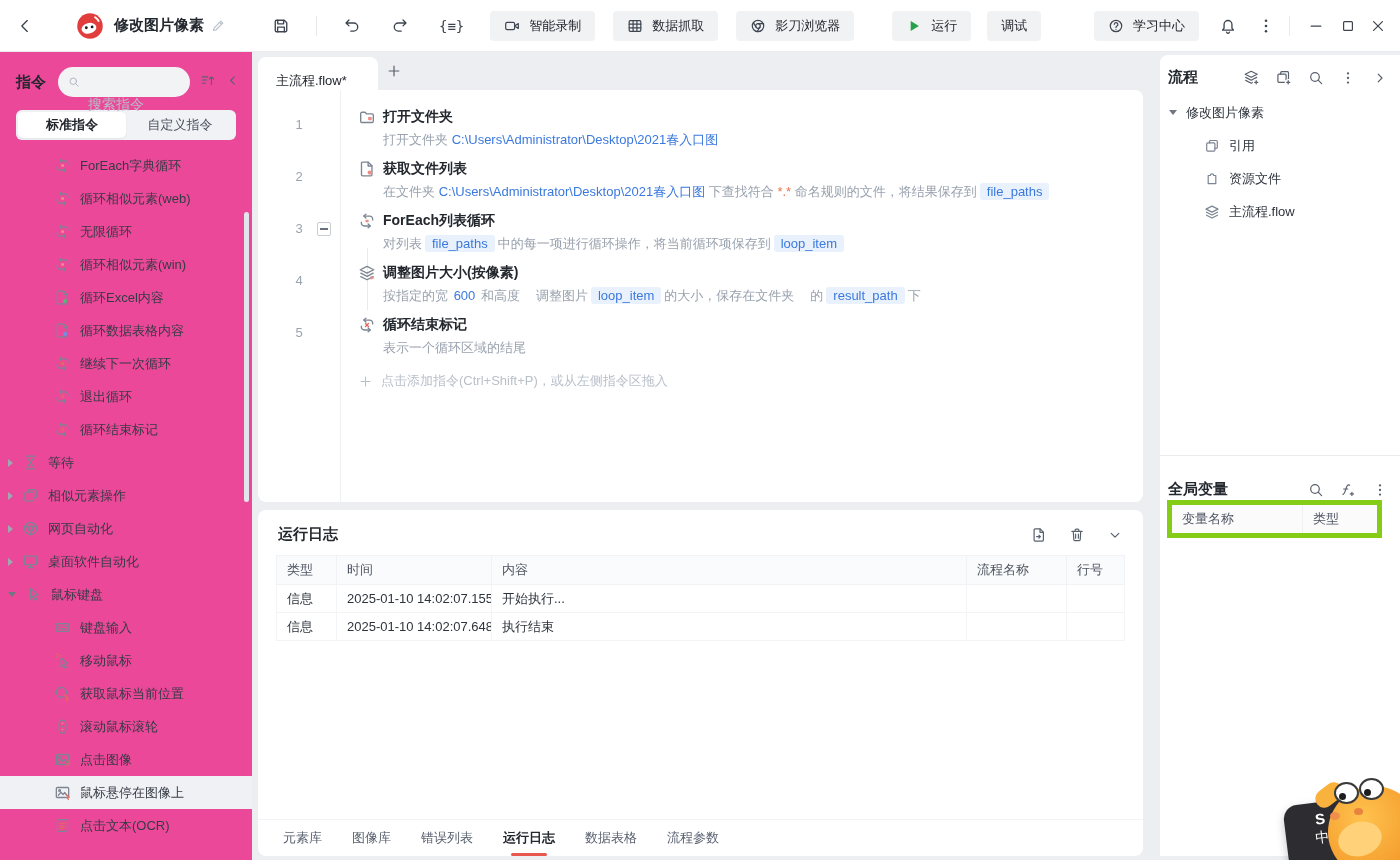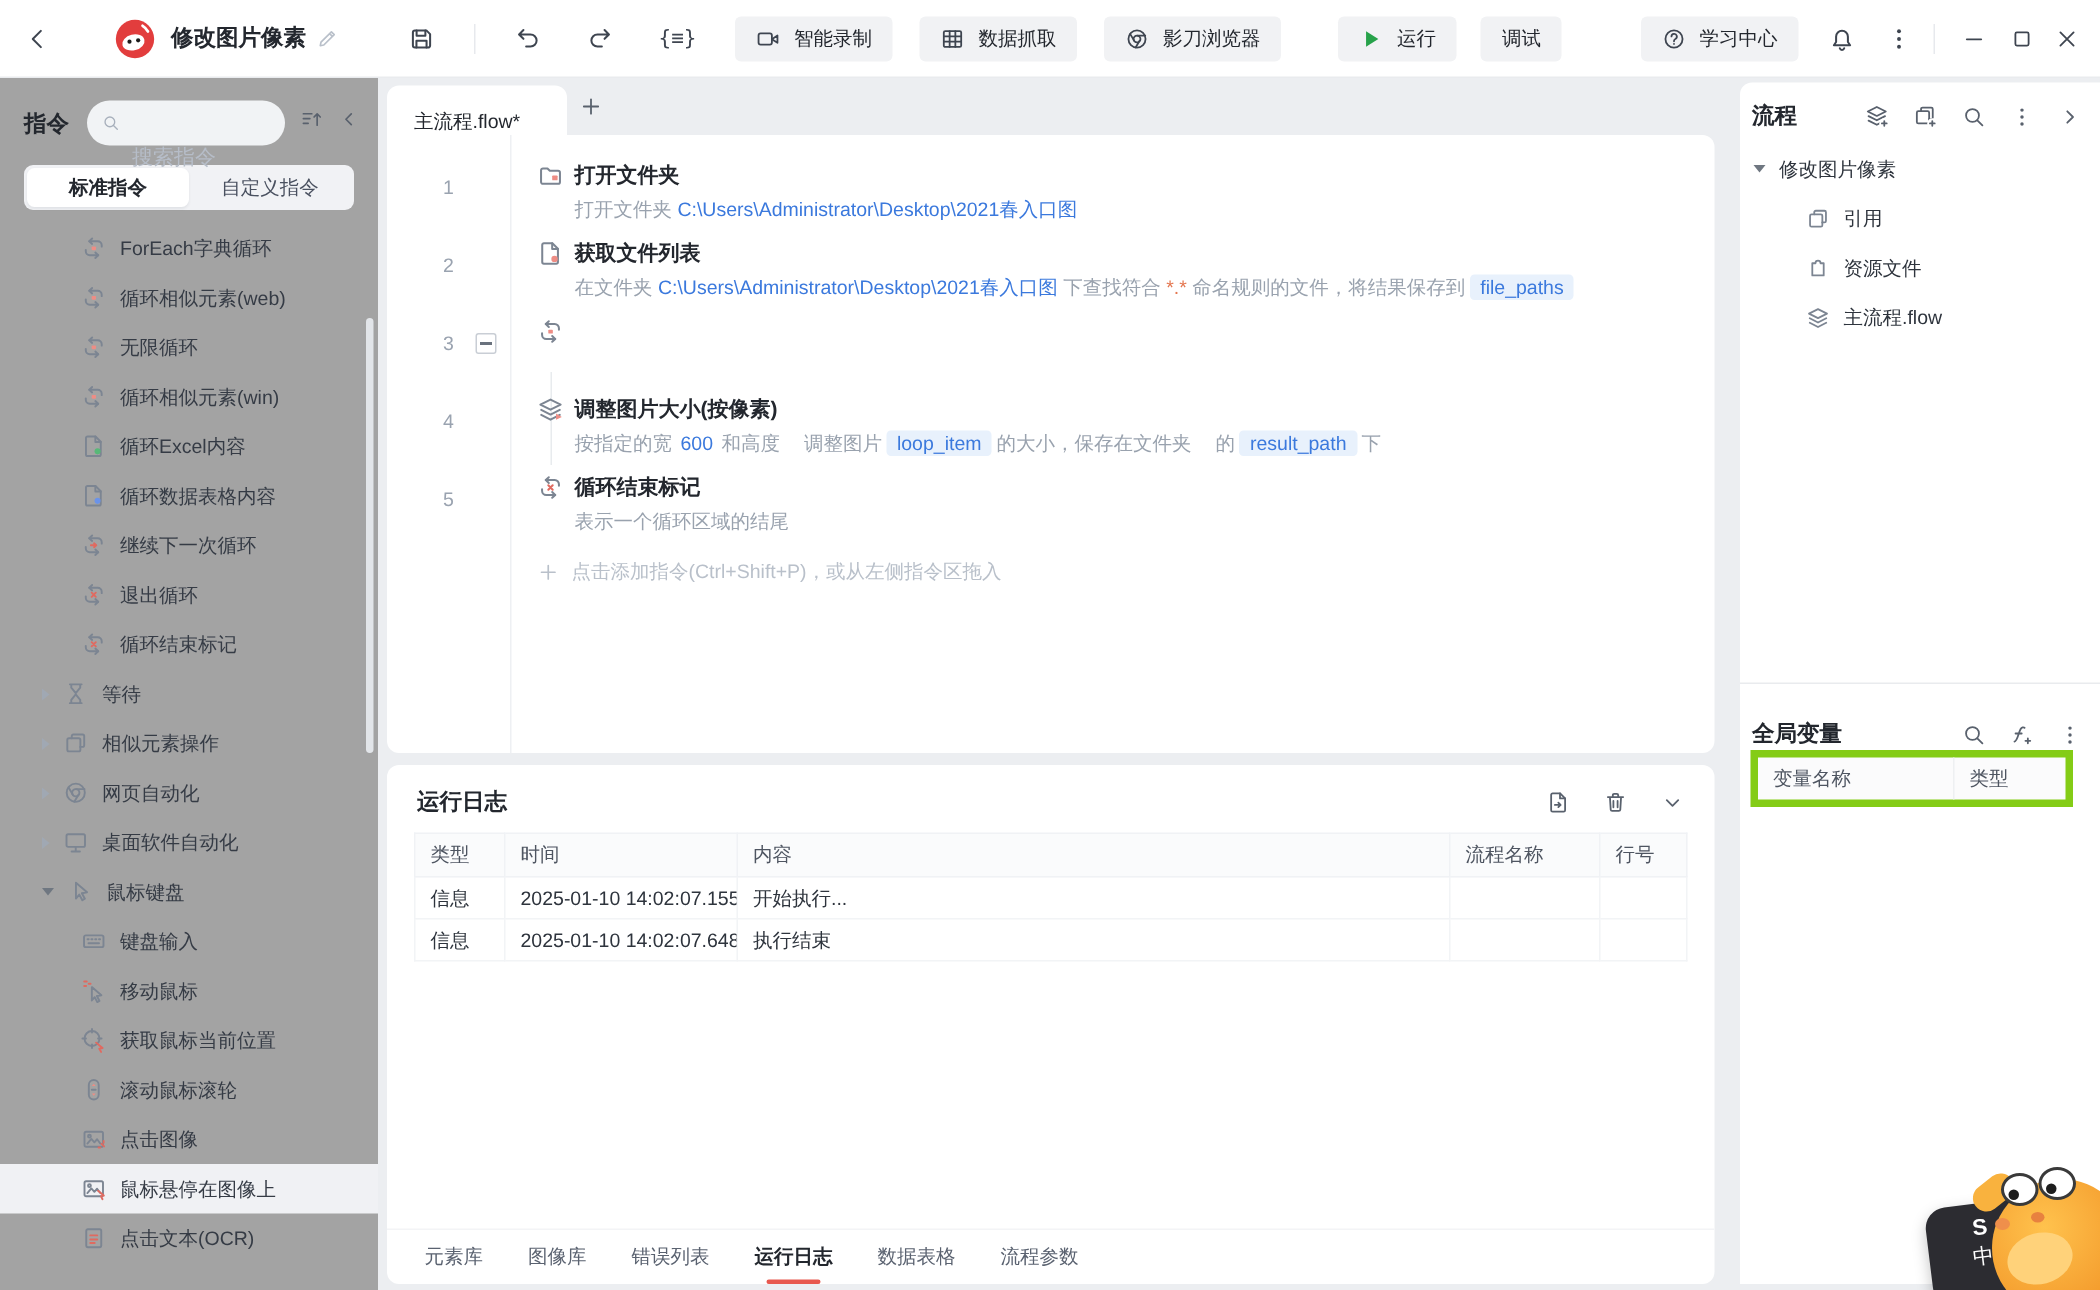--- a/index.html
+++ b/index.html
@@ -23,36 +23,36 @@
   .tbicon{display:inline-flex;align-items:center;justify-content:center;color:#3e4550;cursor:pointer;}
   .tbicon svg{width:18px;height:18px;}
   .vdiv{width:1px;height:20px;background:#e7e9ed;}
   .apptitle{font-size:15px;font-weight:600;color:#23272e;}
   .codeglyph{font-size:14px;color:#3e4550;font-family:"DejaVu Sans Mono","Liberation Mono",monospace;cursor:pointer;}
   .tbtn{height:30px;padding:0 14px;background:#f1f2f4;border:none;border-radius:4px;display:inline-flex;
         align-items:center;gap:9px;font-size:13px;color:#23272e;cursor:pointer;font-family:inherit;}
   .tbtn svg{width:16px;height:16px;color:#3e4550;}
   .winctl svg{width:16px;height:16px;}
   
-  .sidebar{position:absolute;left:0;top:52px;width:252px;bottom:0;background:#a3a3a3;overflow:hidden;}
+  .sidebar{position:absolute;left:0;top:52px;width:252px;bottom:0;background:#ec4899;overflow:hidden;}
   .sb-head{display:flex;align-items:center;padding:15px 12px 0 16px;}
   .sb-title{font-size:15px;font-weight:700;}
   .searchpill{flex:1;margin-left:12px;height:30px;background:#f1f3f5;border-radius:15px;display:flex;align-items:center;padding:0 10px;min-width:0;}
   .searchpill svg{width:14px;height:14px;color:#a8b0bc;}
   .searchpill input{border:none;background:transparent;outline:none;font-size:14px;margin-left:6px;width:90px;color:#45505e;font-family:inherit;margin-top:44px;}
   .searchpill input::placeholder{color:#b6bdc8;}
   .sb-head .mini{margin-left:10px;color:#59616d;}
   .sb-head .mini svg{width:15px;height:15px;}
   .seg{margin:13px 16px 0;height:30px;background:#f1f2f5;border-radius:6px;display:flex;padding:2px;box-sizing:border-box;}
   .seg .segtab{flex:1;display:flex;align-items:center;justify-content:center;font-size:13px;color:#4a5160;border-radius:5px;cursor:pointer;}
   .seg .segtab.active{background:#fff;font-weight:700;color:#23272e;box-shadow:0 1px 2px rgba(40,50,70,.08);}
   .cmds{margin-top:9px;}
   .crow{height:33px;display:flex;align-items:center;font-size:13px;color:#353b45;cursor:pointer;}
   .crow.item{padding-left:54px;}
-  .crow.group{padding-left:28px;}
+  .crow.group{padding-left:8px;}
   .crow.selected{background:#f0f1f4;}
   .crow svg.ic{margin-right:9px;color:#7c8592;}
   .tri-r{width:0;height:0;border-left:5px solid #a0a8b3;border-top:4px solid transparent;border-bottom:4px solid transparent;margin-right:9px;flex:none;}
   .tri-d{width:0;height:0;border-top:5px solid #6f7781;border-left:4px solid transparent;border-right:4px solid transparent;margin-right:9px;flex:none;}
   .sb-scroll{position:absolute;right:3px;top:160px;width:5px;height:290px;border-radius:3px;background:#e2e5e9;}
   
   .tabstrip{position:absolute;left:258px;top:55px;width:885px;height:35px;}
   .tab{position:absolute;left:0;top:2px;width:120px;height:33px;background:#fff;border-radius:8px 8px 0 0;
        display:flex;align-items:flex-end;padding-left:18px;font-size:13px;color:#23272e;box-sizing:border-box;cursor:pointer;}
   .addtab{position:absolute;left:128px;top:8px;color:#59616d;cursor:pointer;}
@@ -630,20 +630,24 @@
           </div>
         </div>
       </div>
       <div class="step">
         <div class="num">3</div>
         <div class="colbox"></div>
         <div class="body">
           <svg class="ic" viewBox="0 0 16 16" style="width: 18px; height: 18px;">
             <use href="#i-loop"></use>
           </svg>
+          <div>
+            <div class="st-title">ForEach列表循环</div>
+            <div class="st-desc"><span>对列表</span><span class="chip">file_paths</span><span>中的每一项进行循环操作，将当前循环项保存到</span><span class="chip">loop_item</span></div>
+          </div>
         </div>
       </div>
       <div class="step indent">
         <div class="num">4</div>
         <div class="body">
           <svg class="ic" viewBox="0 0 16 16" style="width: 18px; height: 18px;">
             <use href="#i-layers-red"></use>
           </svg>
           <div>
             <div class="st-title">调整图片大小(按像素)</div>

